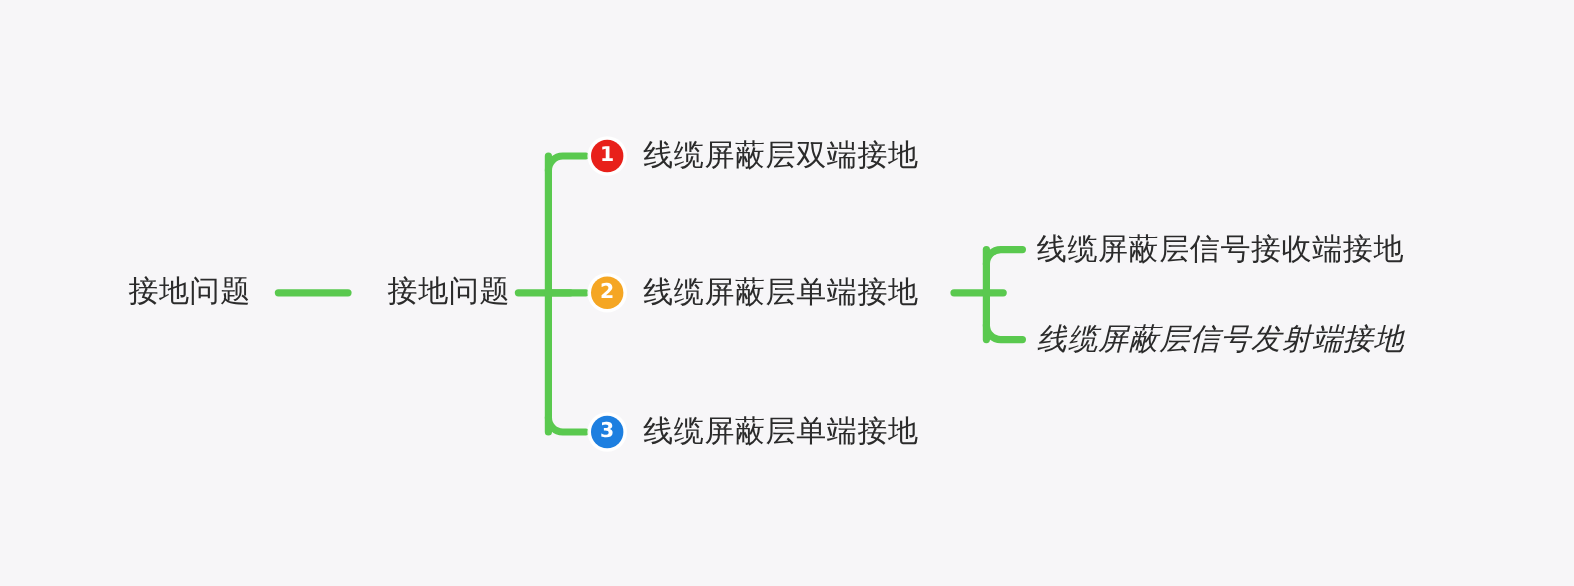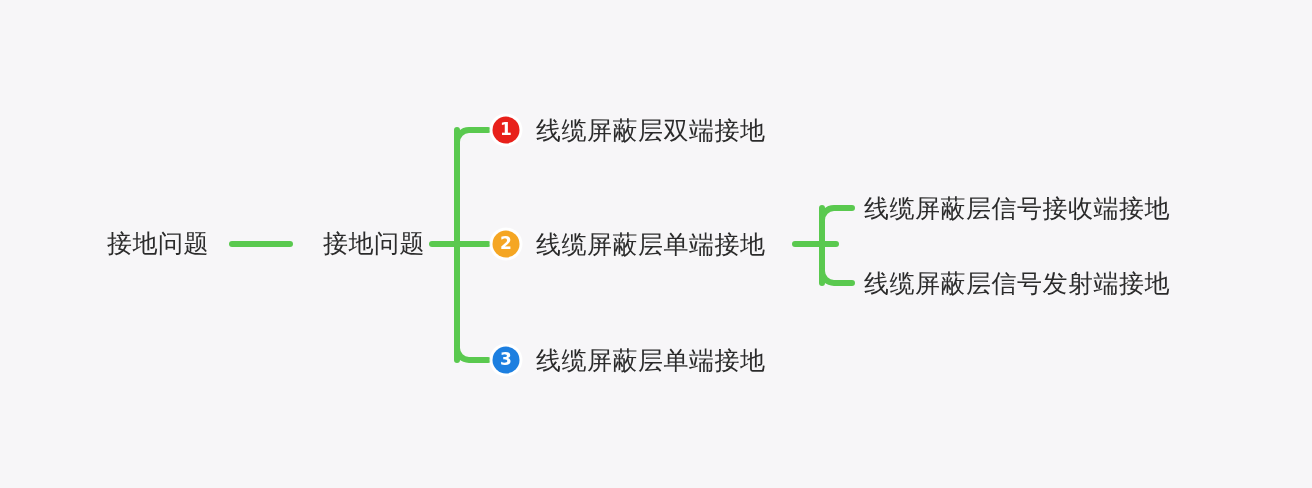--- a/index.html
+++ b/index.html
@@ -44,21 +44,21 @@
   }
 
   .node-root   { left: 107px; top: 243px; }
   .node-l1     { left: 300px; top: 243px; margin-left: 23px; }
 
   .node-l2-1   { left: 536px; top: 130px; }
   .node-l2-2   { left: 536px; top: 244px; }
   .node-l2-3   { left: 536px; top: 360px; }
 
   .node-l3-1   { left: 864px; top: 208px; }
-  .node-l3-2   { left: 864px; top: 283px; }
+  .node-l3-2   { left: 864px; top: 283px; font-style: italic; }
 
   
   .badge {
     position: absolute;
     width: 27px;
     height: 27px;
     border-radius: 50%;
     transform: translate(-50%, -50%);
     box-shadow: 0 0 0 3px rgba(255,255,255,0.92);
     color: #ffffff;

